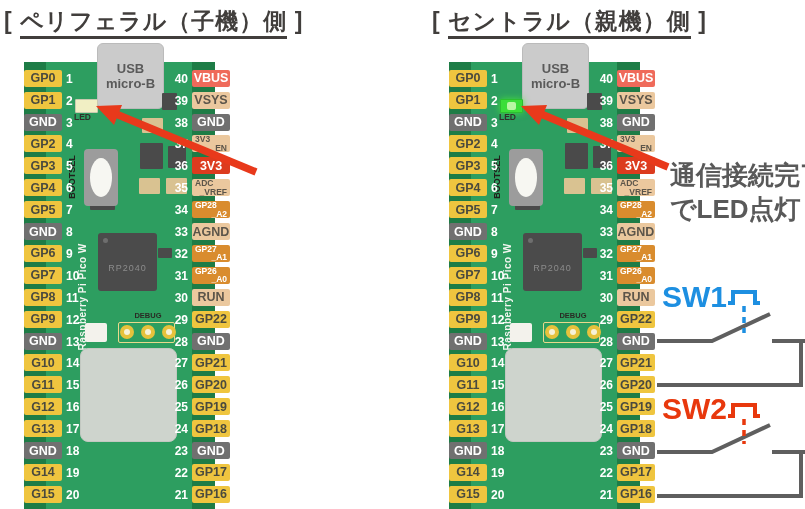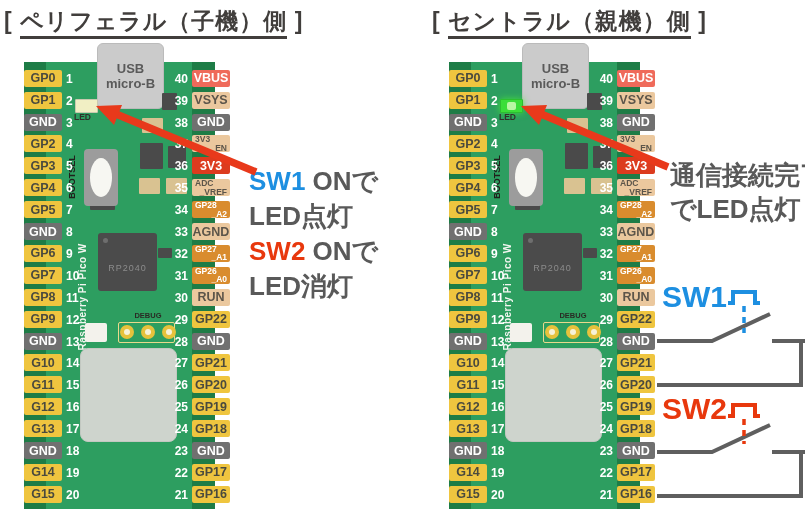--- a/index.html
+++ b/index.html
@@ -305,26 +305,20 @@
       <div class="pin-num" style="position: absolute; left: 134px; top: 422.1px; width: 30px; text-align: right;">24</div>
       <div class="pin-label type-gpio" style="position: absolute; left: 168px; top: 420.1px;">GP18</div>
       <div class="pin-num" style="position: absolute; left: 134px; top: 444px; width: 30px; text-align: right;">23</div>
       <div class="pin-label type-gnd" style="position: absolute; left: 168px; top: 442px;">GND</div>
       <div class="pin-num" style="position: absolute; left: 134px; top: 465.9px; width: 30px; text-align: right;">22</div>
       <div class="pin-label type-gpio" style="position: absolute; left: 168px; top: 463.9px;">GP17</div>
       <div class="pin-num" style="position: absolute; left: 134px; top: 487.8px; width: 30px; text-align: right;">21</div>
       <div class="pin-label type-gpio" style="position: absolute; left: 168px; top: 485.8px;">GP16</div>
     </div>
 
-  <div class="note" id="note-left" style="left:249px;top:164px">
-      <div><span class="c-blue">SW1</span><span class="c-dark"> ONで</span></div>
-      <div><span class="c-dark">LED点灯</span></div>
-      <div><span class="c-red">SW2</span><span class="c-dark"> ONで</span></div>
-      <div><span class="c-dark">LED消灯</span></div>
-    </div>
   <div class="note" id="note-right" style="left:670px;top:158px;line-height:34px">
       <div><span class="c-dark">通信接続完了</span></div>
       <div><span class="c-dark">でLED点灯</span></div>
     </div>
 
   <div class="sw-label c-blue" style="left:662px;top:280px">SW1</div>
   <div class="sw-label c-red" style="left:662px;top:392px">SW2</div>
 
   <svg id="overlay" width="805" height="509" viewBox="0 0 805 509">
 

